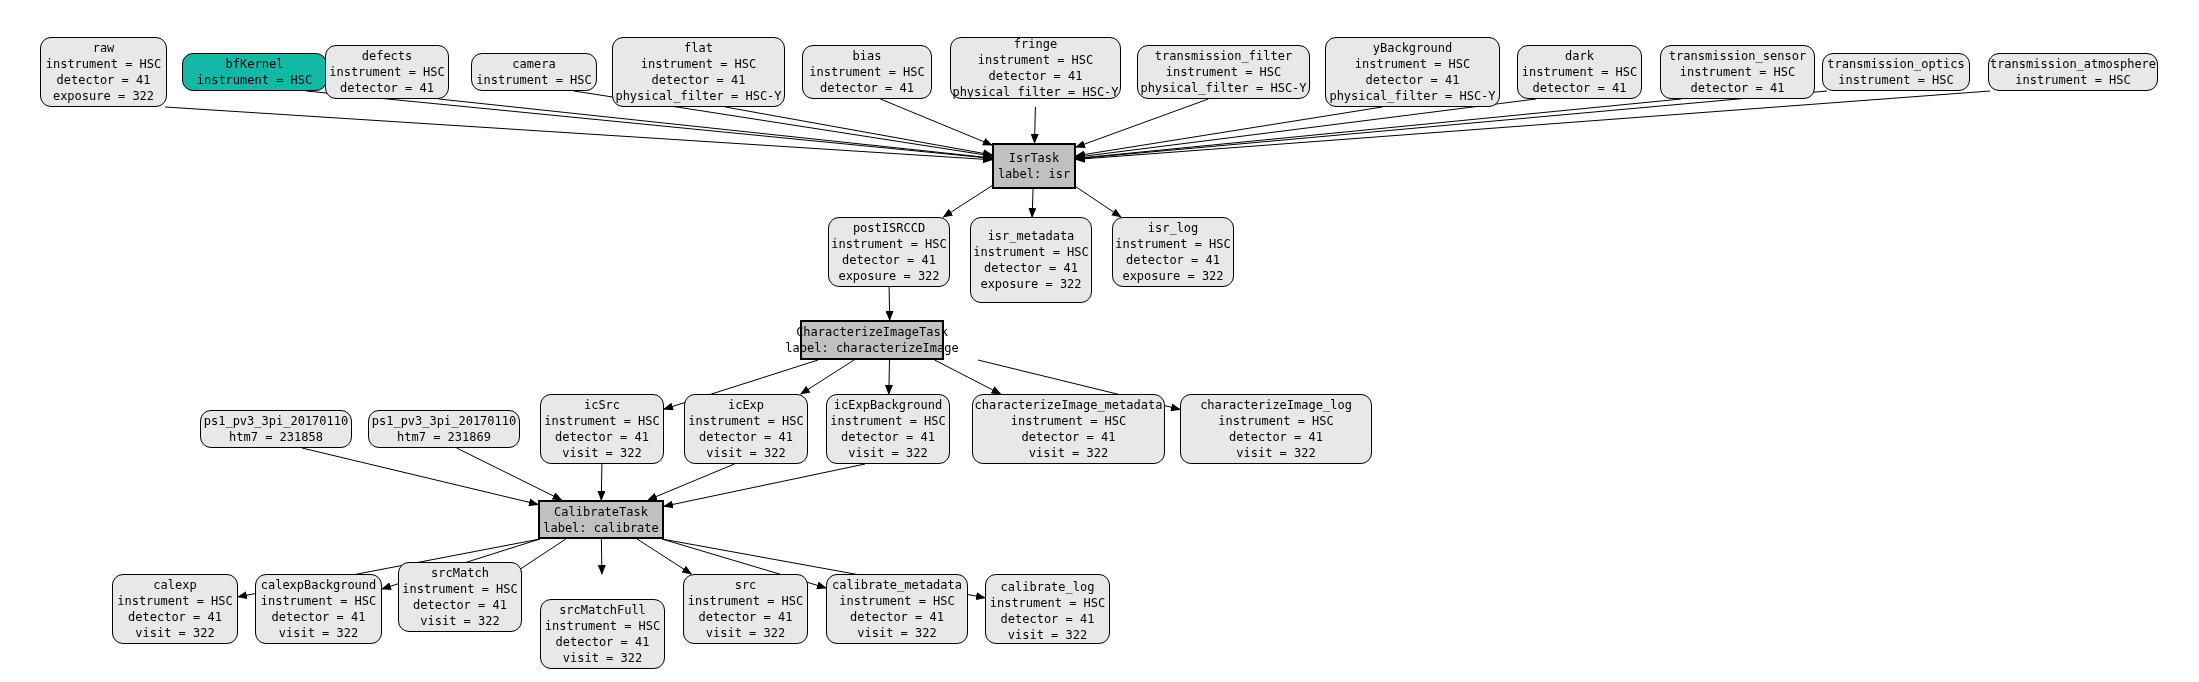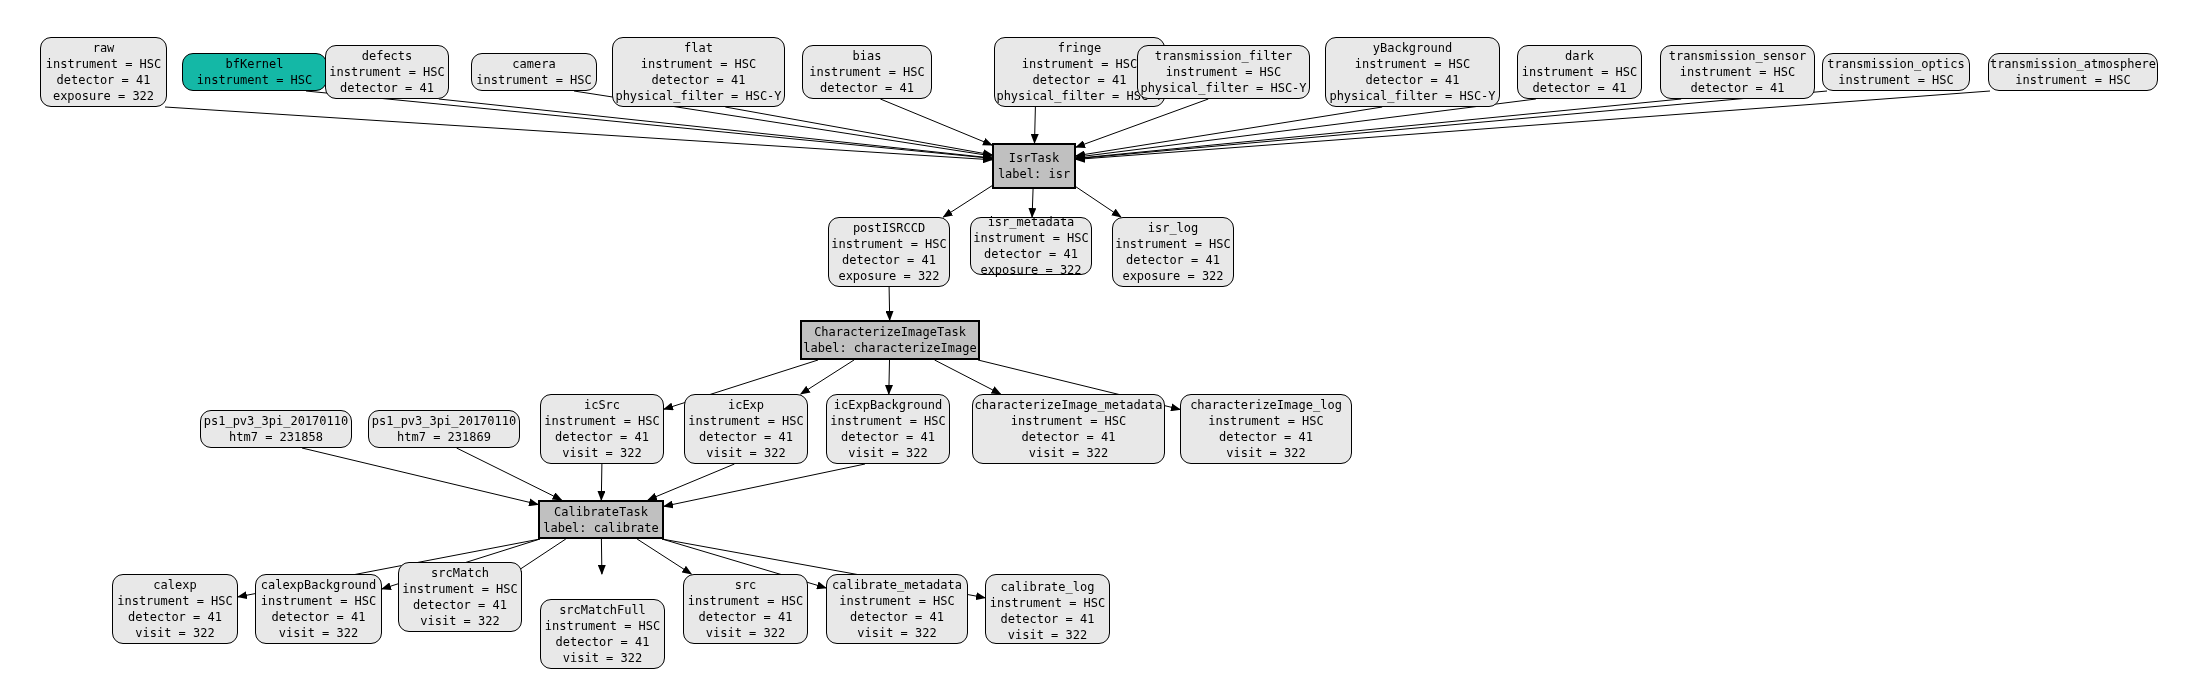--- a/index.html
+++ b/index.html
@@ -109,21 +109,21 @@
       <div class="nline">flat</div>
       <div class="nline">instrument = HSC</div>
       <div class="nline">detector = 41</div>
       <div class="nline">physical_filter = HSC-Y</div>
     </div>
     <div class="node dataset" style="left: 802px; top: 45px; width: 130px; height: 54px; background: rgb(232, 232, 232); border-color: rgb(0, 0, 0);">
       <div class="nline">bias</div>
       <div class="nline">instrument = HSC</div>
       <div class="nline">detector = 41</div>
     </div>
-    <div class="node dataset" style="left: 950px; top: 37px; width: 171px; height: 70px; background: rgb(232, 232, 232); border-color: rgb(0, 0, 0); margin-left: 44px;">
+    <div class="node dataset" style="left: 950px; top: 37px; width: 171px; height: 62px; background: rgb(232, 232, 232); border-color: rgb(0, 0, 0);">
       <div class="nline">fringe</div>
       <div class="nline">instrument = HSC</div>
       <div class="nline">detector = 41</div>
       <div class="nline">physical_filter = HSC-Y</div>
     </div>
     <div class="node dataset" style="left: 1137px; top: 45px; width: 173px; height: 54px; background: rgb(232, 232, 232); border-color: rgb(0, 0, 0);">
       <div class="nline">transmission_filter</div>
       <div class="nline">instrument = HSC</div>
       <div class="nline">physical_filter = HSC-Y</div>
     </div>
@@ -154,33 +154,33 @@
     <div class="node task" style="left: 992px; top: 143px; width: 84px; height: 46px; background: rgb(192, 192, 192); border-color: rgb(0, 0, 0);">
       <div class="nline">IsrTask</div>
       <div class="nline">label: isr</div>
     </div>
     <div class="node dataset" style="left: 828px; top: 217px; width: 122px; height: 70px; background: rgb(232, 232, 232); border-color: rgb(0, 0, 0);">
       <div class="nline">postISRCCD</div>
       <div class="nline">instrument = HSC</div>
       <div class="nline">detector = 41</div>
       <div class="nline">exposure = 322</div>
     </div>
-    <div class="node dataset" style="left: 970px; top: 217px; width: 122px; height: 58px; background: rgb(232, 232, 232); border-color: rgb(0, 0, 0);">
+    <div class="node dataset" style="left: 970px; top: 217px; width: 122px; height: 86px; background: rgb(232, 232, 232); border-color: rgb(0, 0, 0);">
       <div class="nline">isr_metadata</div>
       <div class="nline">instrument = HSC</div>
       <div class="nline">detector = 41</div>
       <div class="nline">exposure = 322</div>
     </div>
     <div class="node dataset" style="left: 1112px; top: 217px; width: 122px; height: 70px; background: rgb(232, 232, 232); border-color: rgb(0, 0, 0);">
       <div class="nline">isr_log</div>
       <div class="nline">instrument = HSC</div>
       <div class="nline">detector = 41</div>
       <div class="nline">exposure = 322</div>
     </div>
-    <div class="node task" style="left: 800px; top: 320px; width: 180px; height: 40px; background: rgb(192, 192, 192); border-color: rgb(0, 0, 0);">
+    <div class="node task" style="left: 800px; top: 320px; width: 144px; height: 40px; background: rgb(192, 192, 192); border-color: rgb(0, 0, 0);">
       <div class="nline">CharacterizeImageTask</div>
       <div class="nline">label: characterizeImage</div>
     </div>
     <div class="node dataset" style="left: 200px; top: 410px; width: 152px; height: 38px; background: rgb(232, 232, 232); border-color: rgb(0, 0, 0);">
       <div class="nline">ps1_pv3_3pi_20170110</div>
       <div class="nline">htm7 = 231858</div>
     </div>
     <div class="node dataset" style="left: 368px; top: 410px; width: 152px; height: 38px; background: rgb(232, 232, 232); border-color: rgb(0, 0, 0);">
       <div class="nline">ps1_pv3_3pi_20170110</div>
       <div class="nline">htm7 = 231869</div>
@@ -202,21 +202,21 @@
       <div class="nline">instrument = HSC</div>
       <div class="nline">detector = 41</div>
       <div class="nline">visit = 322</div>
     </div>
     <div class="node dataset" style="left: 972px; top: 394px; width: 193px; height: 70px; background: rgb(232, 232, 232); border-color: rgb(0, 0, 0);">
       <div class="nline">characterizeImage_metadata</div>
       <div class="nline">instrument = HSC</div>
       <div class="nline">detector = 41</div>
       <div class="nline">visit = 322</div>
     </div>
-    <div class="node dataset" style="left: 1180px; top: 394px; width: 172px; height: 70px; background: rgb(232, 232, 232); border-color: rgb(0, 0, 0);">
+    <div class="node dataset" style="left: 1180px; top: 394px; width: 192px; height: 70px; background: rgb(232, 232, 232); border-color: rgb(0, 0, 0);">
       <div class="nline">characterizeImage_log</div>
       <div class="nline">instrument = HSC</div>
       <div class="nline">detector = 41</div>
       <div class="nline">visit = 322</div>
     </div>
     <div class="node task" style="left: 538px; top: 500px; width: 126px; height: 39px; background: rgb(192, 192, 192); border-color: rgb(0, 0, 0);">
       <div class="nline">CalibrateTask</div>
       <div class="nline">label: calibrate</div>
     </div>
     <div class="node dataset" style="left: 112px; top: 574px; width: 126px; height: 70px; background: rgb(232, 232, 232); border-color: rgb(0, 0, 0);">

